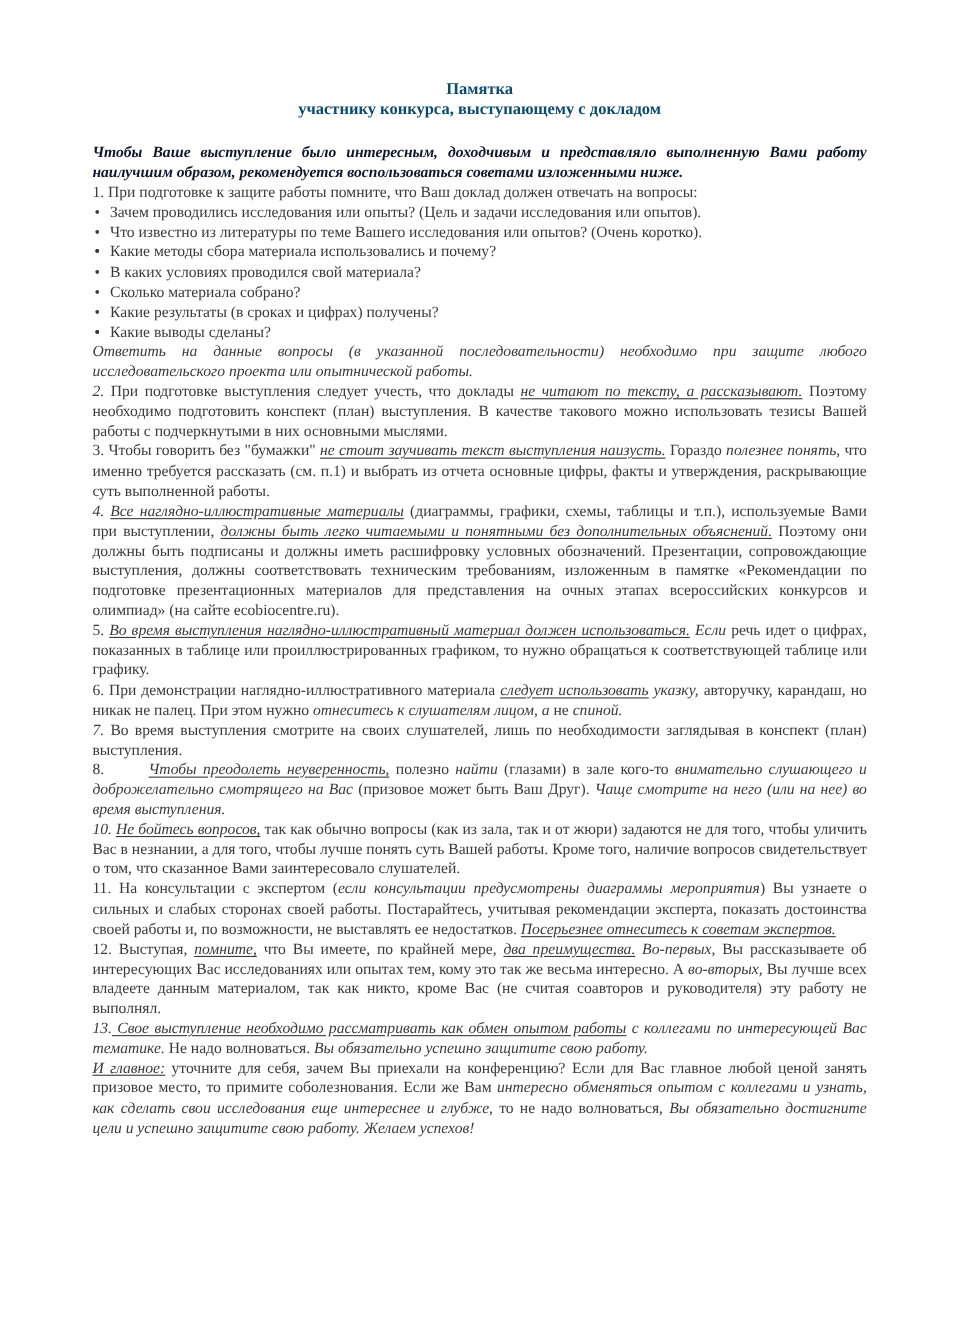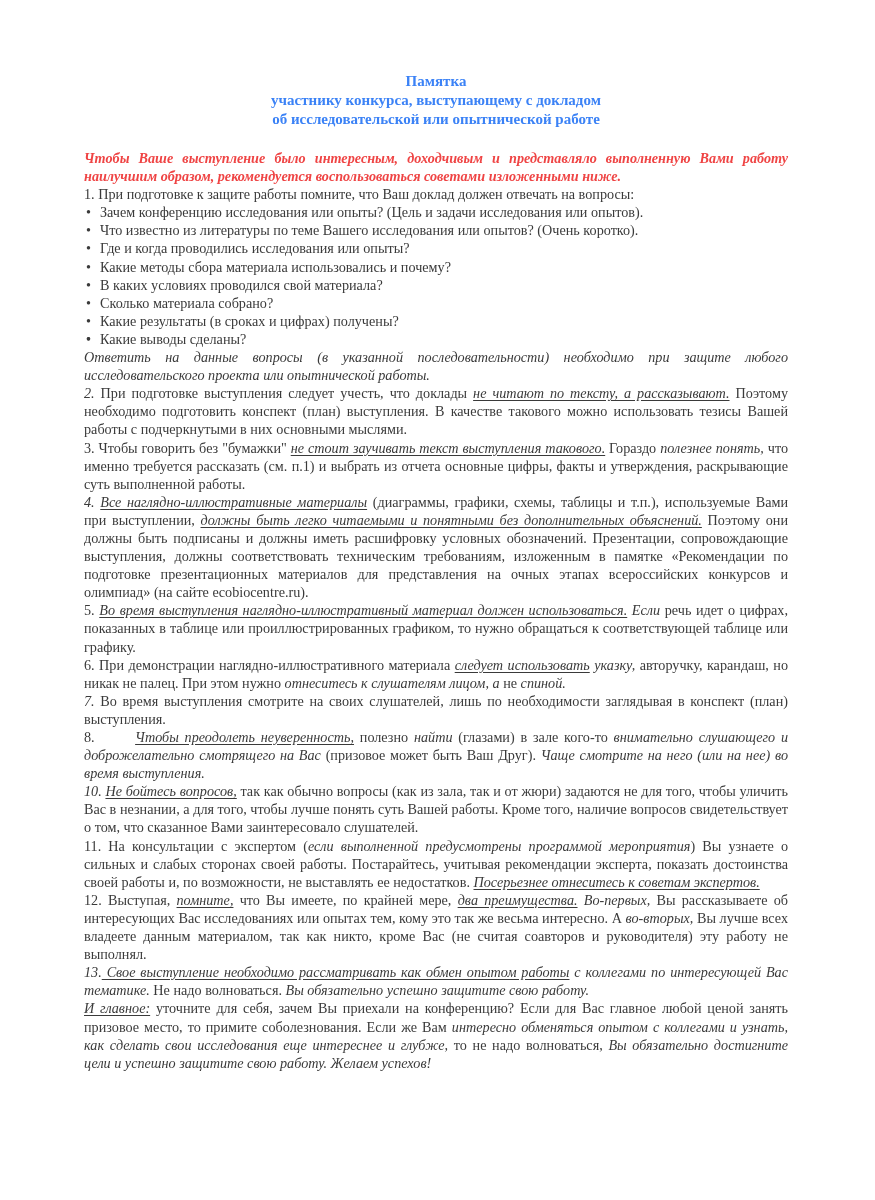--- a/index.html
+++ b/index.html
@@ -3,75 +3,74 @@
 <meta charset="utf-8">
 <style>
   html, body { margin: 0; padding: 0; background: #ffffff; }
   body { width: 875px; height: 1200px; overflow: hidden; position: relative; }
   .page {
     position: absolute; left: 84px; top: 72px; width: 704px;
     font-family: "Liberation Serif", serif;
     font-size: 14.2px; line-height: 18.1px; color: #3a3a3a;
     text-align: justify;
   }
-  .title { text-align: center; font-weight: bold; font-size: 15px; line-height: 19px; color: #3b82f6; }
+  .title { text-align: center; font-weight: bold; font-size: 15px; line-height: 19px; color: #0c4a6e; }
   .title-block { margin-bottom: 20px; }
-  .intro { font-weight: bold; font-style: italic; color: #ef4444; margin-bottom: 0; }
+  .intro { font-weight: bold; font-style: italic; color: #0f172a; margin-bottom: 0; }
   p { margin: 0; }
   ul.bullets { list-style: none; margin: 0; padding: 0; }
   ul.bullets li { position: relative; padding-left: 16px; text-align: left; }
   ul.bullets li .bullet { position: absolute; left: 2px; top: 0; }
   i { font-style: italic; }
   u { text-decoration: underline; text-underline-offset: 2px; }
 </style>
 </head>
 <body>
 
 <div class="page">
 
   <div class="title-block">
     <div class="title">Памятка</div>
     <div class="title">участнику конкурса, выступающему с докладом</div>
-    <div class="title">об исследовательской или опытнической работе</div>
   </div>
 
   <p class="intro">Чтобы Ваше выступление было интересным, доходчивым и представляло выполненную Вами работу наилучшим образом, рекомендуется воспользоваться советами изложенными ниже.</p>
 
   <p>1. При подготовке к защите работы помните, что Ваш доклад должен отвечать на вопросы:</p>
   <ul class="bullets">
-    <li><span class="bullet">•</span><span>Зачем конференцию исследования или опыты? (Цель и задачи исследования или опытов).</span></li>
+    <li><span class="bullet">•</span><span>Зачем проводились исследования или опыты? (Цель и задачи исследования или опытов).</span></li>
     <li><span class="bullet">•</span><span>Что известно из литературы по теме Вашего исследования или опытов? (Очень коротко).</span></li>
-    <li><span class="bullet">•</span><span>Где и когда проводились исследования или опыты?</span></li>
+    <li><span class="bullet">•</span></li>
     <li><span class="bullet">•</span><span>Какие методы сбора материала использовались и почему?</span></li>
     <li><span class="bullet">•</span><span>В каких условиях проводился свой материала?</span></li>
     <li><span class="bullet">•</span><span>Сколько материала собрано?</span></li>
     <li><span class="bullet">•</span><span>Какие результаты (в сроках и цифрах) получены?</span></li>
     <li><span class="bullet">•</span></li>
     <li><span class="bullet">•</span><span>Какие выводы сделаны?</span></li>
   </ul>
   <p><i>Ответить на данные вопросы (в указанной последовательности) необходимо при защите любого исследовательского проекта или опытнической работы.</i></p>
 
   <p><i>2.</i><span> При подготовке выступления следует учесть, что доклады </span><i><u>не читают по тексту, а рассказывают.</u></i><span> Поэтому необходимо подготовить конспект (план) выступления. В качестве такового можно использовать тезисы Вашей работы с подчеркнутыми в них основными мыслями.</span></p>
 
-  <p><span>3. Чтобы говорить без "бумажки" </span><i><u>не стоит заучивать текст выступления такового.</u></i><span> Гораздо </span><i>полезнее понять,</i><span> что именно требуется рассказать (см. п.1) и выбрать из отчета основные цифры, факты и утверждения, раскрывающие суть выполненной работы.</span></p>
+  <p><span>3. Чтобы говорить без "бумажки" </span><i><u>не стоит заучивать текст выступления наизусть.</u></i><span> Гораздо </span><i>полезнее понять,</i><span> что именно требуется рассказать (см. п.1) и выбрать из отчета основные цифры, факты и утверждения, раскрывающие суть выполненной работы.</span></p>
 
   <p><i>4. </i><i><u>Все наглядно-иллюстративные материалы</u></i><span> (диаграммы, графики, схемы, таблицы и т.п.), используемые Вами при выступлении, </span><i><u>должны быть легко читаемыми и понятными без дополнительных объяснений.</u></i><span> Поэтому они должны быть подписаны и должны иметь расшифровку условных обозначений. Презентации, сопровождающие выступления, должны соответствовать техническим требованиям, изложенным в памятке «Рекомендации по подготовке презентационных материалов для представления на очных этапах всероссийских конкурсов и олимпиад» (на сайте ecobiocentre.ru).</span></p>
 
   <p><span>5. </span><i><u>Во время выступления наглядно-иллюстративный материал должен использоваться.</u></i><i> Если</i><span> речь идет о цифрах, показанных в таблице или проиллюстрированных графиком, то нужно обращаться к соответствующей таблице или графику.</span></p>
 
   <p><span>6. При демонстрации наглядно-иллюстративного материала </span><i><u>следует использовать</u></i><i> указку,</i><span> авторучку, карандаш, но никак не палец. При этом нужно </span><i>отнеситесь к слушателям лицом, а</i><span> не </span><i>спиной.</i></p>
 
   <p><i>7.</i><span> Во время выступления смотрите на своих слушателей, лишь по необходимости заглядывая в конспект (план) выступления.</span></p>
 
   <p style="white-space: pre-wrap;"><span>8.       </span><i><u>Чтобы преодолеть неуверенность,</u></i><span> полезно </span><i>найти</i><span> (глазами) в зале кого-то </span><i>внимательно слушающего и доброжелательно смотрящего на Вас</i><span> (призовое может быть Ваш Друг). </span><i>Чаще смотрите на него (или на нее) во время выступления.</i></p>
 
 
   <p><i>10. </i><i><u>Не бойтесь вопросов,</u></i><span> так как обычно вопросы (как из зала, так и от жюри) задаются не для того, чтобы уличить Вас в незнании, а для того, чтобы лучше понять суть Вашей работы. Кроме того, наличие вопросов свидетельствует о том, что сказанное Вами заинтересовало слушателей.</span></p>
 
-  <p><span>11. На консультации с экспертом (</span><i>если выполненной предусмотрены программой мероприятия</i><span>) Вы узнаете о сильных и слабых сторонах своей работы. Постарайтесь, учитывая рекомендации эксперта, показать достоинства своей работы и, по возможности, не выставлять ее недостатков. </span><i><u>Посерьезнее отнеситесь к советам экспертов.</u></i></p>
+  <p><span>11. На консультации с экспертом (</span><i>если консультации предусмотрены диаграммы мероприятия</i><span>) Вы узнаете о сильных и слабых сторонах своей работы. Постарайтесь, учитывая рекомендации эксперта, показать достоинства своей работы и, по возможности, не выставлять ее недостатков. </span><i><u>Посерьезнее отнеситесь к советам экспертов.</u></i></p>
 
   <p><span>12. Выступая, </span><i><u>помните,</u></i><span> что Вы имеете, по крайней мере, </span><i><u>два преимущества.</u></i><i> Во-первых,</i><span> Вы рассказываете об интересующих Вас исследованиях или опытах тем, кому это так же весьма интересно. А </span><i>во-вторых,</i><span> Вы лучше всех владеете данным материалом, так как никто, кроме Вас (не считая соавторов и руководителя) эту работу не выполнял.</span></p>
 
   <p><i>13.</i><i><u> Свое выступление необходимо рассматривать как обмен опытом работы</u></i><i> с коллегами по интересующей Вас тематике.</i><span> Не надо волноваться. </span><i>Вы обязательно успешно защитите свою работу.</i></p>
 
   <p><i><u>И главное:</u></i><span> уточните для себя, зачем Вы приехали на конференцию? Если для Вас главное любой ценой занять призовое место, то примите соболезнования. Если же Вам </span><i>интересно обменяться опытом с коллегами и узнать, как сделать свои исследования еще интереснее и глубже,</i><span> то не надо волноваться, </span><i>Вы обязательно достигните цели и успешно защитите свою работу. Желаем успехов!</i></p>
 
 </div>
 
 </body></html>

